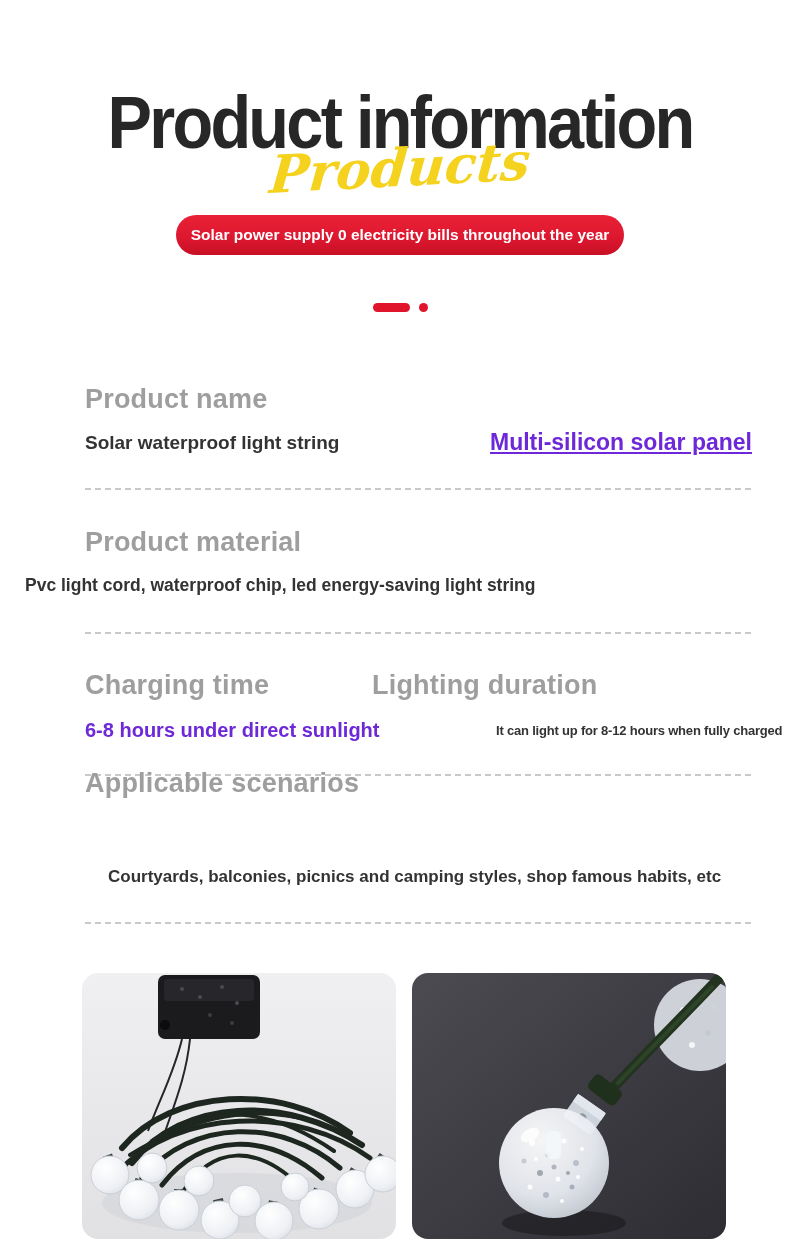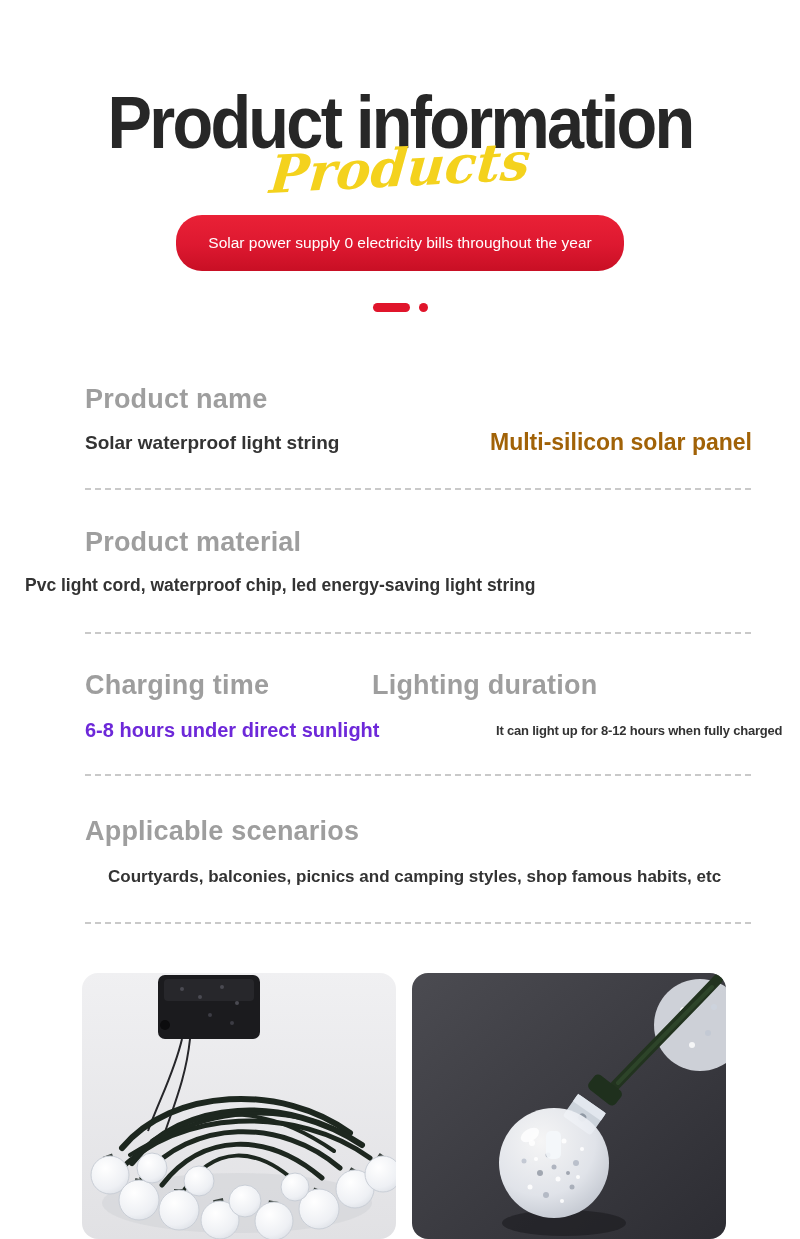--- a/index.html
+++ b/index.html
@@ -24,24 +24,24 @@
   .script-overlay {
     position: absolute; top: 142px; left: 0; width: 800px;
     text-align: center;
     font-family: "DejaVu Serif", serif; font-style: italic;
     font-size: 52px; font-weight: bold; color: #f4d21d;
     transform: rotate(-3deg) skewX(-8deg);
     line-height: 1; pointer-events: none;
   }
   .banner-pill {
     position: absolute; top: 215px; left: 176px;
-    width: 448px; height: 56px; border-radius: 26px;
+    width: 448px; height: 40px; border-radius: 26px;
     background: linear-gradient(180deg, #ea2136 0%, #dd1830 55%, #c80f24 100%);
     display: flex; align-items: center; justify-content: center;
-    color: #ffffff; font-weight: normal; font-size: 15.5px;
+    color: #ffffff; font-weight: bold; font-size: 15.5px;
     white-space: nowrap;
   }
   .divider-mark {
     position: absolute; top: 301px; left: 0; width: 800px; height: 12px;
     display: flex; align-items: center; justify-content: center; gap: 9px;
   }
   .divider-mark .dash { width: 37px; height: 9px; border-radius: 5px; background: #e0152b; }
   .divider-mark .dot  { width: 9px;  height: 9px; border-radius: 50%; background: #e0152b; }
 
   
@@ -82,34 +82,34 @@
     <span>Solar power supply 0 electricity bills throughout the year</span>
   </div>
 
   <div class="divider-mark">
     <span class="dash"></span>
     <span class="dot"></span>
   </div>
 
   <div class="h-gray" style="left:85px; top:385px;">Product name</div>
   <div class="v-dark" style="left:85px; top:432px; font-size:19px;">Solar waterproof light string</div>
-  <div class="v-dark" style="left:490px; top:429px; font-size:23px; color:#a16207;">Multi-silicon solar panel</div>
+  <div class="v-dark" style="left:490px; top:429px; font-size:23px; color:#6d28d9;text-decoration:underline;">Multi-silicon solar panel</div>
   <div class="dash-divider" style="top:488px;"></div>
 
   <div class="h-gray" style="left:85px; top:528px;">Product material</div>
   <div class="v-dark" style="left:25px; top:575px; font-size:17.5px;">Pvc light cord, waterproof chip, led energy-saving light string</div>
   <div class="dash-divider" style="top:632px;"></div>
 
   <div class="h-gray" style="left:85px; top:671px;">Charging time</div>
   <div class="h-gray" style="left:372px; top:671px;">Lighting duration</div>
   <div class="v-dark" style="left:85px; top:719px; font-size:20px; color:#6d28d9;">6-8 hours under direct sunlight</div>
   <div class="v-dark" style="left:496px; top:724px; font-size:13px; letter-spacing:-0.2px;">It can light up for 8-12 hours when fully charged</div>
   <div class="dash-divider" style="top:774px;"></div>
 
-  <div class="h-gray" style="left:85px; top:817px;text-align:center;">Applicable scenarios</div>
+  <div class="h-gray" style="left:85px; top:769px;text-align:center;">Applicable scenarios</div>
   <div class="v-dark" style="left:85px; top:867px; font-size:17px;margin-left:23px;">Courtyards, balconies, picnics and camping styles, shop famous habits, etc</div>
   <div class="dash-divider" style="top:922px;"></div>
 
   <div class="photo photo-left">
     <svg viewBox="0 0 314 266" xmlns="http://www.w3.org/2000/svg">
       <defs>
         <linearGradient id="lbg" x1="0" y1="0" x2="0" y2="1">
           <stop offset="0" stop-color="#f0f0f2"></stop>
             <stop offset="1" stop-color="#e1e1e4"></stop>
         </linearGradient>

